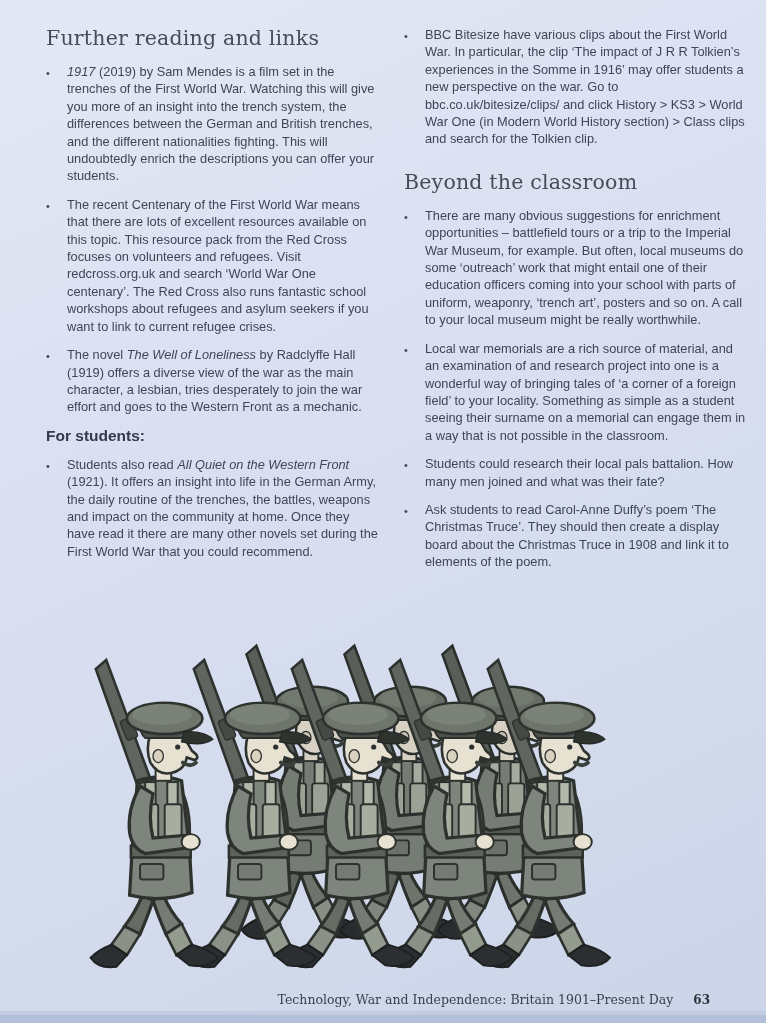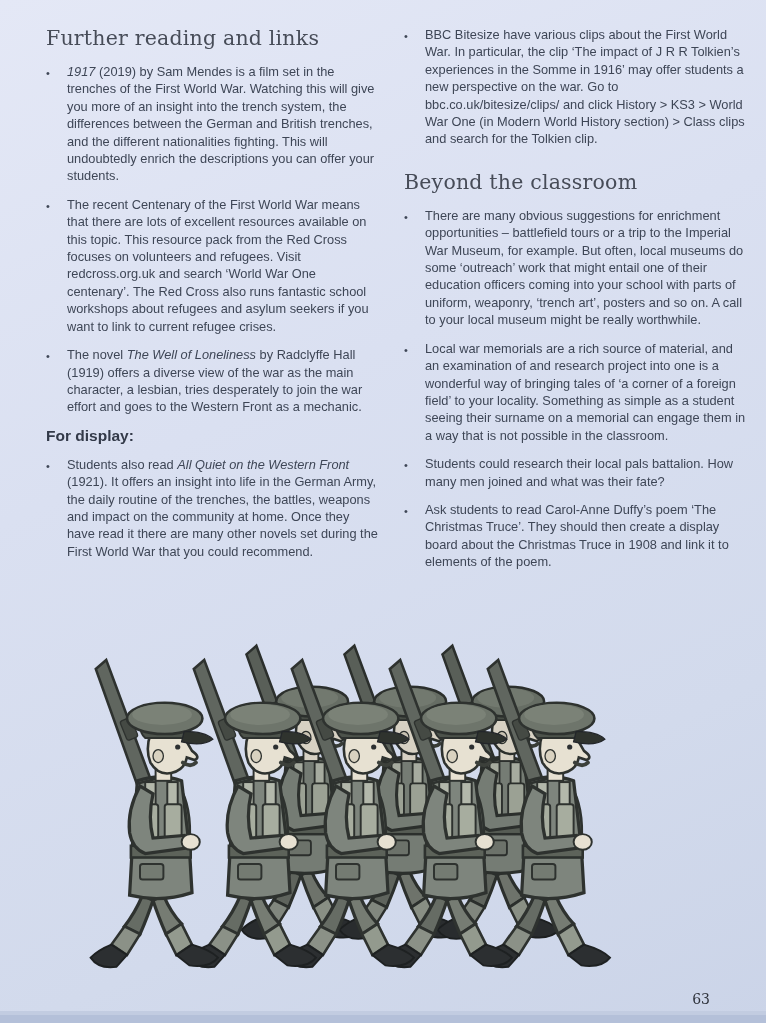--- a/index.html
+++ b/index.html
@@ -23,21 +23,21 @@
   }
   .bullet{display:flex;margin:0 0 11px 0;color:#3e4656;font-size:12.8px;line-height:17.4px;}
   .dot{width:21px;flex:none;font-size:11px;padding-top:2px;color:#3e4656;}
   .btext{flex:1;}
   .it{font-style:italic;}
   .illustration{position:absolute;left:84px;top:642px;width:600px;height:348px;}
   .footer{
     position:absolute;right:56px;bottom:16px;display:flex;align-items:baseline;gap:20px;
     font-family:"DejaVu Serif",serif;color:#3a3f4b;font-size:12.5px;
   }
-  .footer .num{font-weight:normal;font-size:14px;color:#2f333c;}
+  .footer .num{font-weight:bold;font-size:12px;color:#2f333c;}
   .page-edge{position:absolute;left:0;right:0;bottom:0;height:8px;background:#b4c0d9;}
   .page-edge-soft{position:absolute;left:0;right:0;bottom:8px;height:4px;background:#c2cce1;}
 </style>
 </head>
 <body>
 
 <div class="columns">
   <div class="col col-left">
       <h2 class="slab">Further reading and links</h2>
       <div class="bullet">
@@ -45,21 +45,21 @@
         <span class="btext"><span class="it">1917</span><span> (2019) by Sam Mendes is a film set in the trenches of the First World War. Watching this will give you more of an insight into the trench system, the differences between the German and British trenches, and the different nationalities fighting. This will undoubtedly enrich the descriptions you can offer your students.</span></span>
       </div>
       <div class="bullet">
         <span class="dot">•</span>
         <span class="btext"><span>The recent Centenary of the First World War means that there are lots of excellent resources available on this topic. This resource pack from the Red Cross focuses on volunteers and refugees. Visit redcross.org.uk and search ‘World War One centenary’. The Red Cross also runs fantastic school workshops about refugees and asylum seekers if you want to link to current refugee crises.</span></span>
       </div>
       <div class="bullet">
         <span class="dot">•</span>
         <span class="btext"><span>The novel </span><span class="it">The Well of Loneliness</span><span> by Radclyffe Hall (1919) offers a diverse view of the war as the main character, a lesbian, tries desperately to join the war effort and goes to the Western Front as a mechanic.</span></span>
       </div>
-      <h3 class="sub">For display:</h3>
+      <h3 class="sub">For students:</h3>
       <div class="bullet">
         <span class="dot">•</span>
         <span class="btext"><span>Students also read </span><span class="it">All Quiet on the Western Front</span><span> (1921). It offers an insight into life in the German Army, the daily routine of the trenches, the battles, weapons and impact on the community at home. Once they have read it there are many other novels set during the First World War that you could recommend.</span></span>
       </div>
     </div>
   <div class="col col-right">
       <div class="bullet">
         <span class="dot">•</span>
         <span class="btext"><span>BBC Bitesize have various clips about the First World War. In particular, the clip ‘The impact of J R R Tolkien’s experiences in the Somme in 1916’ may offer students a new perspective on the war. Go to bbc.co.uk/bitesize/clips/ and click History &gt; KS3 &gt; World War One (in Modern World History section) &gt; Class clips and search for the Tolkien clip.</span></span>
       </div>
@@ -137,17 +137,18 @@
       <use href="#sol" transform="translate(396,14) scale(1.30)"></use>
       <use href="#sol" transform="translate(298,14) scale(1.30)"></use>
       <use href="#sol" transform="translate(200,14) scale(1.30)"></use>
       <use href="#sol" transform="translate(102,14) scale(1.30)"></use>
       <use href="#sol" transform="translate(4,14) scale(1.30)"></use>
     </g>
   </svg>
 </div>
 
 <div class="footer">
+  <span>Technology, War and Independence: Britain 1901–Present Day</span>
   <span class="num">63</span>
 </div>
 
 <div class="page-edge-soft"></div>
 <div class="page-edge"></div>
 
 </body></html>

